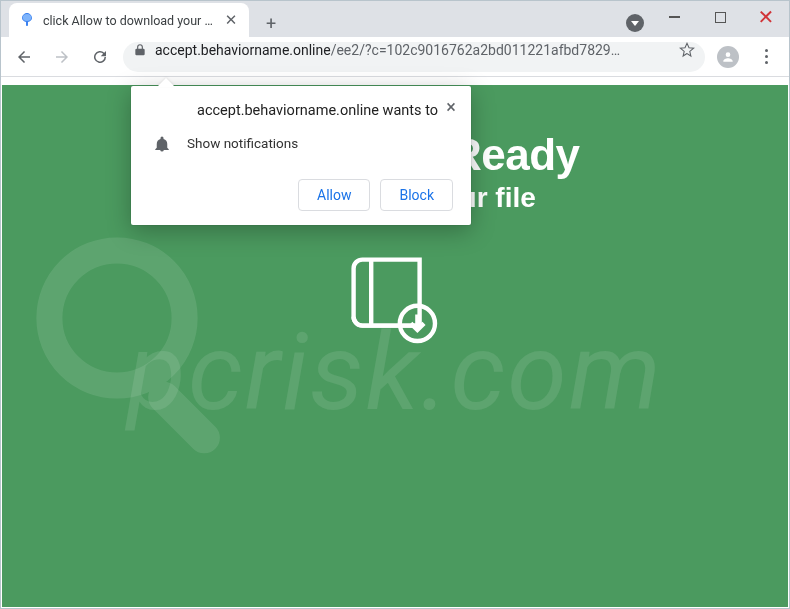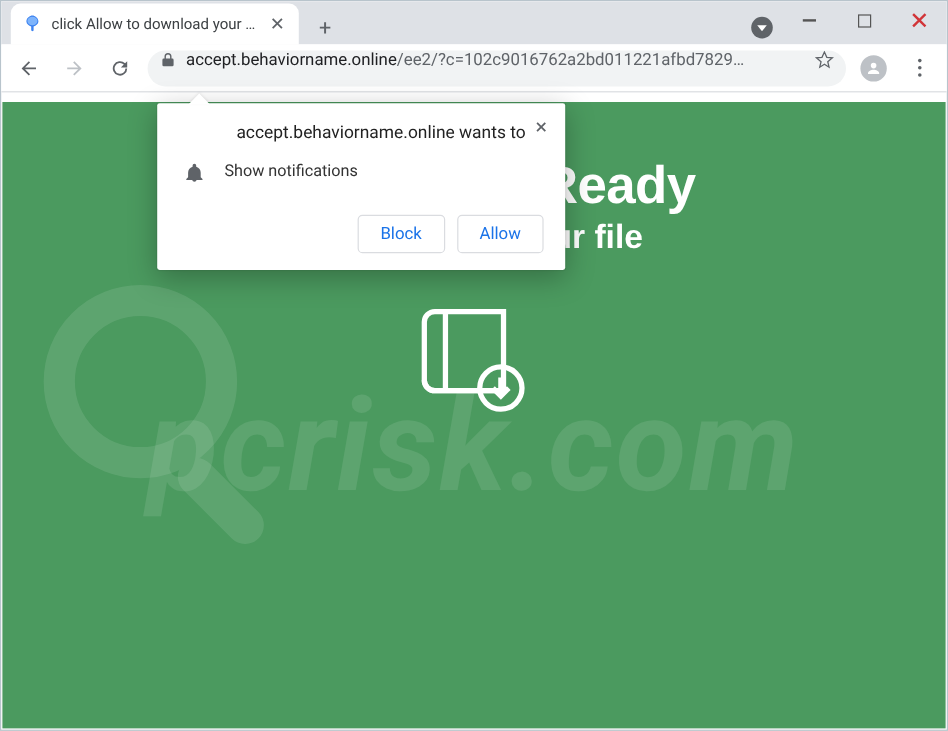--- a/index.html
+++ b/index.html
@@ -39,21 +39,21 @@
 
     
     .viewport { position:absolute; top:84px; left:1px; right:1px; bottom:1px; background:#4b9a5f; overflow:hidden; }
     .page-center { position:absolute; left:50%; top:45px; transform:translateX(-50%); text-align:center; color:#fff; }
     .page-title { font-size:44px; font-weight:800; letter-spacing:-0.5px; font-family: "Comic Sans MS", "Segoe UI", sans-serif;}
     .page-sub { font-size:28px; font-weight:700; margin-top:2px; font-family: "Comic Sans MS", "Segoe UI", sans-serif;}
     .book-icon { margin-top: 28px; display:inline-flex; }
     .book-icon svg { stroke:#fff; fill:none; stroke-width:4; }
 
     
-    .watermark { position:absolute; left:50%; top:55%; transform:translate(-50%,-50%); font-size:108px; font-weight:700; color:rgba(255,255,255,0.1); letter-spacing:2px; white-space:nowrap; pointer-events:none; font-style:italic;}
+    .watermark { position:absolute; left:50%; top:55%; transform:translate(-50%,-50%); font-size:108px; font-weight:400; color:rgba(255,255,255,0.1); letter-spacing:2px; white-space:nowrap; pointer-events:none; font-style:italic;}
     .watermark-glass { position:absolute; left:18%; top:50%; transform:translate(-50%,-50%); opacity:0.1; pointer-events:none;}
 
     
     .prompt { position:absolute; left:130px; top:85px; width:340px; background:#fff; border-radius:2px; box-shadow:0 6px 24px rgba(0,0,0,0.28), 0 0 0 1px rgba(0,0,0,0.05); padding:16px 18px 14px 18px; z-index:10; }
     .prompt::before { content:""; position:absolute; top:-8px; left:26px; border-left:9px solid transparent; border-right:9px solid transparent; border-bottom:9px solid #fff; filter: drop-shadow(0 -1px 1px rgba(0,0,0,0.08)); }
     .prompt-title { font-size:14.5px; color:#222;margin-left:48px; }
     .prompt-close { position:absolute; right:8px; top:8px; width:24px; height:24px; display:flex; align-items:center; justify-content:center; color:#5f6368; font-size:18px;}
     .prompt-row { display:flex; gap:16px; margin-top:16px; margin-left:4px;}
     .bell { color:#5f6368; }
     .prompt-row-text { font-size:13.5px; color:#333; }
@@ -168,16 +168,16 @@
   <div class="prompt-title">accept.behaviorname.online wants to</div>
   <div class="prompt-row">
     <span class="bell">
       <svg width="18" height="18" viewBox="0 0 24 24">
           <path d="M12 22a2.5 2.5 0 0 0 2.45-2h-4.9A2.5 2.5 0 0 0 12 22zm7-5v-5a7 7 0 0 0-5-6.7V4a2 2 0 1 0-4 0v1.3A7 7 0 0 0 5 12v5l-2 2v1h18v-1z" fill="#5f6368"></path>
         </svg>
     </span>
     <span class="prompt-row-text">Show notifications</span>
   </div>
   <div class="prompt-actions">
+    <button class="btn">Allow</button>
     <button class="btn">Block</button>
-    <button class="btn">Allow</button>
   </div>
 </div>
 
 </body></html>

